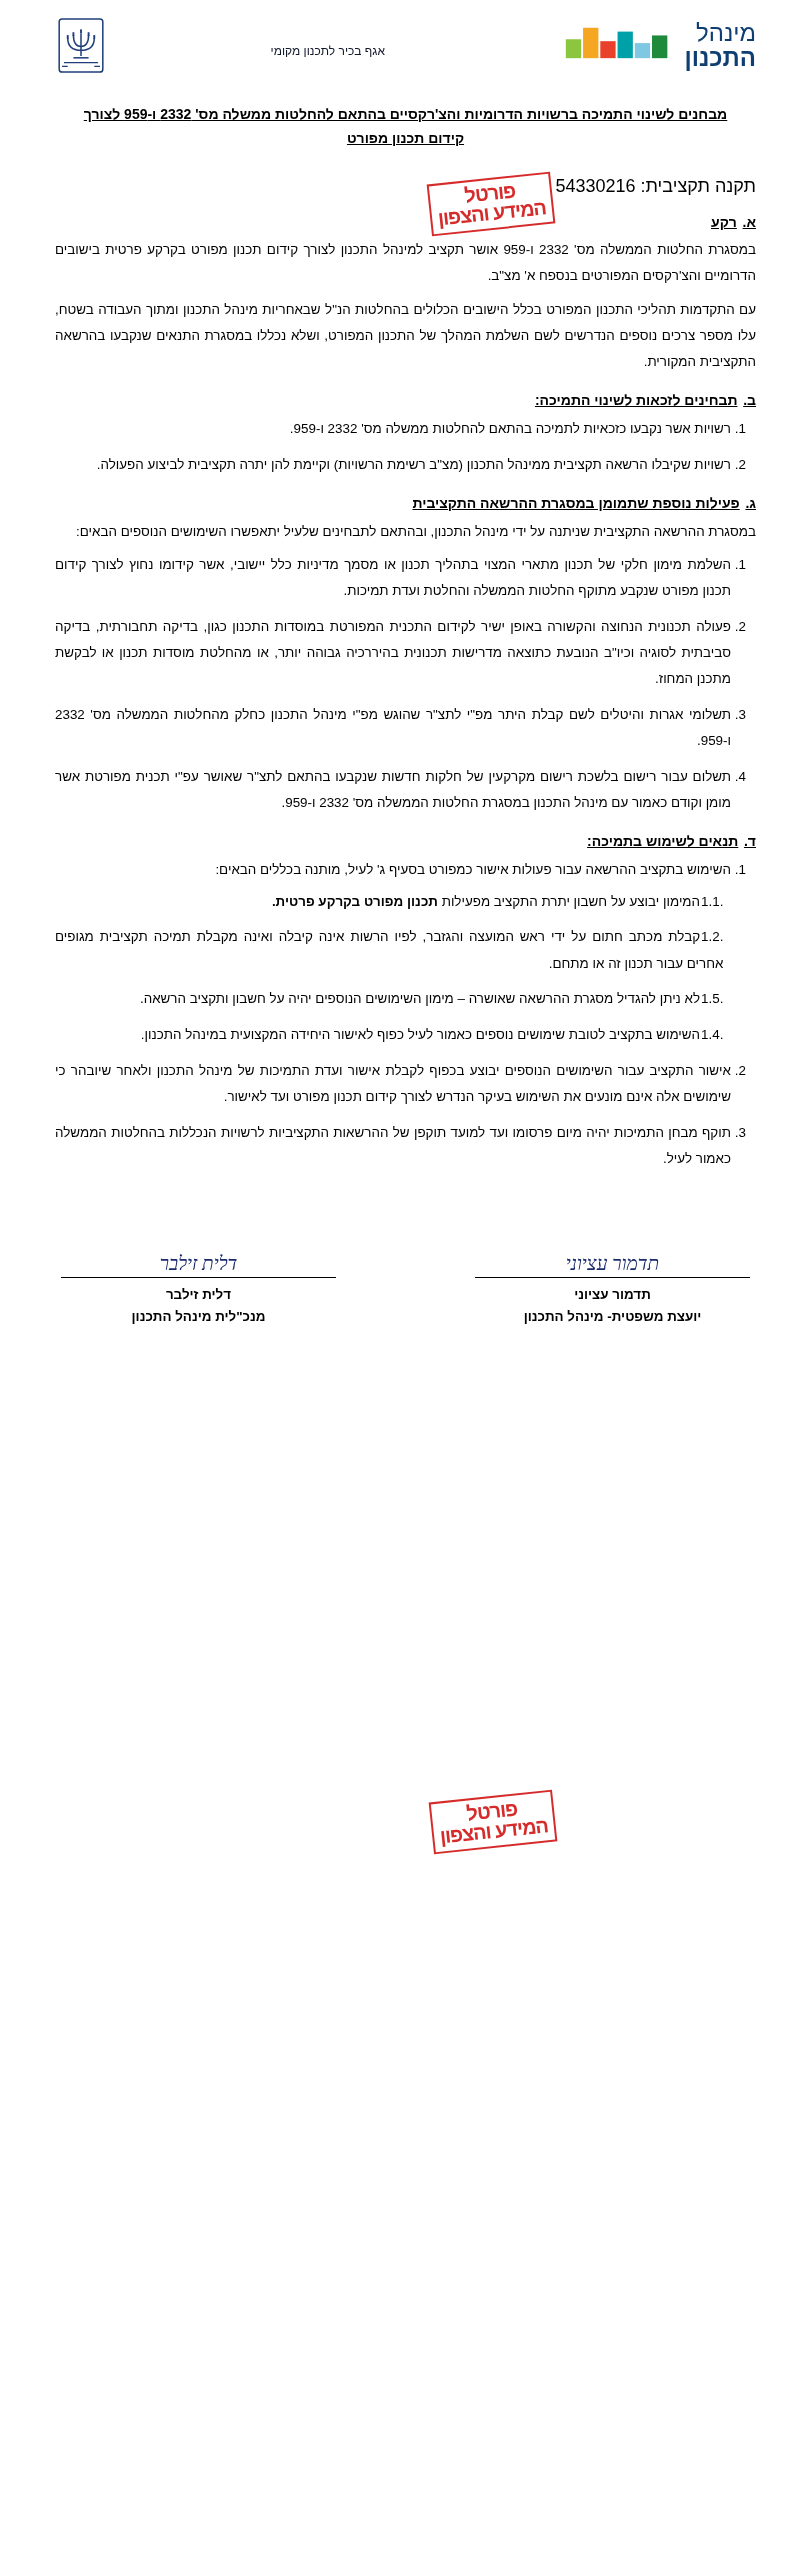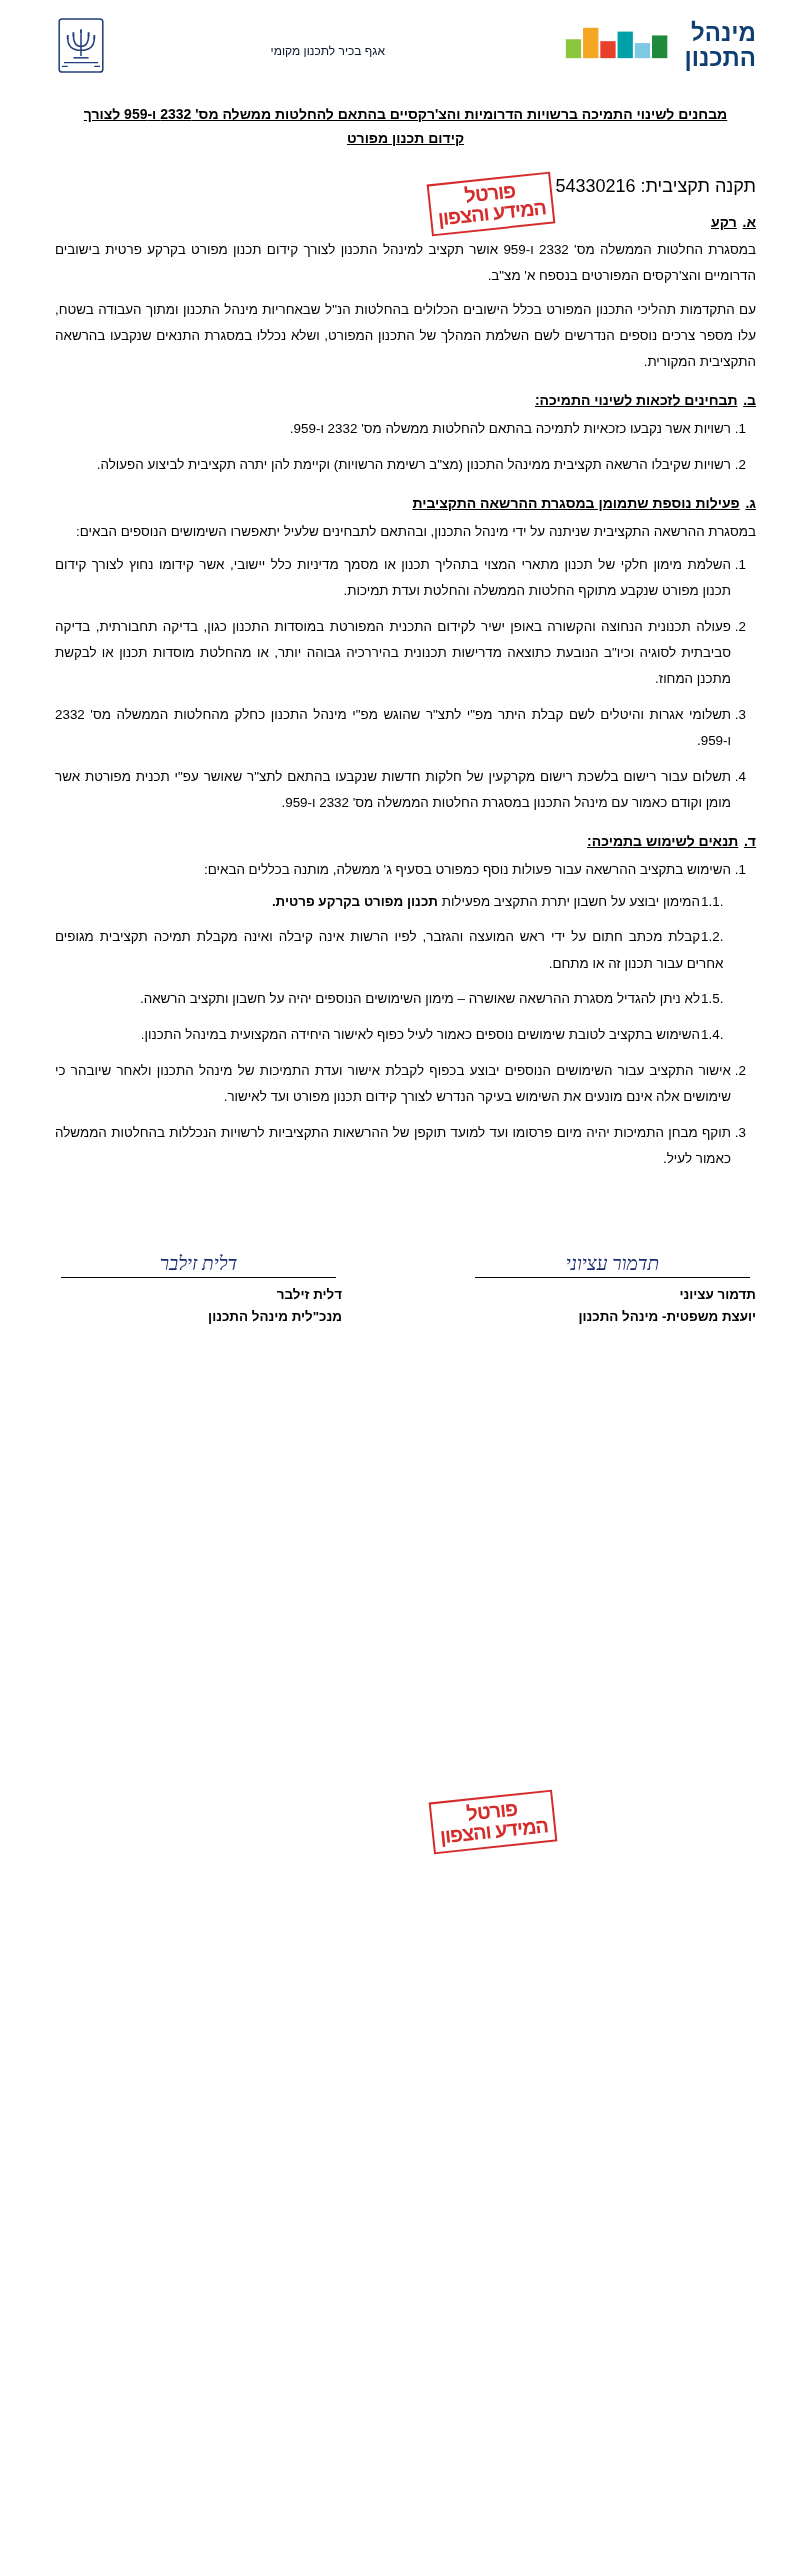--- a/index.html
+++ b/index.html
@@ -38,21 +38,21 @@
     align-items: center;
     gap: 9.6px;
     direction: rtl;
   }
   .brand-text {
     text-align: right;
     line-height: 1.05;
   }
   .brand-text .l1 {
     font-size: 24px;
-    font-weight: bold;
+    font-weight: normal;
     color: #0f3f72;
     letter-spacing: 0px;
   }
   .brand-text .l2 {
     font-size: 24px;
     font-weight: bold;
     color: #0f3f72;
   }
   .logo-mark {
     display: block;
@@ -167,21 +167,21 @@
   .sign-area {
     margin-top: 59px;
     display: flex;
     flex-direction: row-reverse;
     justify-content: space-between;
     align-items: flex-end;
     direction: rtl;
   }
   .sign-block {
     width: 287px;
-    text-align: right;
+    text-align: center;
     position: relative;
   }
   .scribble {
     height: 44px;
     display: flex;
     align-items: flex-end;
     justify-content: center;
     color: #1a2a6c;
     font-family: "Liberation Serif", serif;
     font-style: italic;
@@ -296,21 +296,21 @@
       <li>תשלום עבור רישום בלשכת רישום מקרקעין של חלקות חדשות שנקבעו בהתאם לתצ"ר שאושר עפ"י תכנית מפורטת אשר מומן וקודם כאמור עם מינהל התכנון במסגרת החלטות הממשלה מס' 2332 ו-959.</li>
     </ol>
   </div>
 
   <div class="section">
     <div class="section-head">
       <span class="marker">ד.</span><span>תנאים לשימוש בתמיכה:</span>
     </div>
     <ol class="lst">
       <li>
-        <span>השימוש בתקציב ההרשאה עבור פעולות נוסף כמפורט בסעיף ג' ממשלה, מותנה בכללים הבאים:</span>
+        <span>השימוש בתקציב ההרשאה עבור פעולות אישור כמפורט בסעיף ג' לעיל, מותנה בכללים הבאים:</span>
         <ol class="sub">
           <li>
             <span class="lbl">1.1.</span><span>המימון יבוצע על חשבון יתרת התקציב מפעילות </span><span class="b">תכנון מפורט בקרקע פרטית.</span>
           </li>
           <li>
             <span class="lbl">1.2.</span><span>קבלת מכתב חתום על ידי ראש המועצה והגזבר, לפיו הרשות אינה קיבלה ואינה מקבלת תמיכה תקציבית מגופים אחרים עבור תכנון זה או מתחם.</span>
           </li>
           <li>
             <span class="lbl">1.5.</span><span>לא ניתן להגדיל מסגרת ההרשאה שאושרה – מימון השימושים הנוספים יהיה על חשבון ותקציב הרשאה.</span>
           </li>

